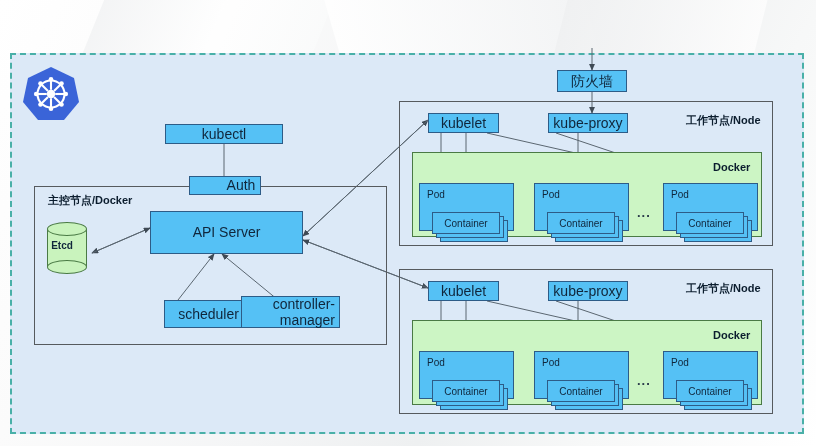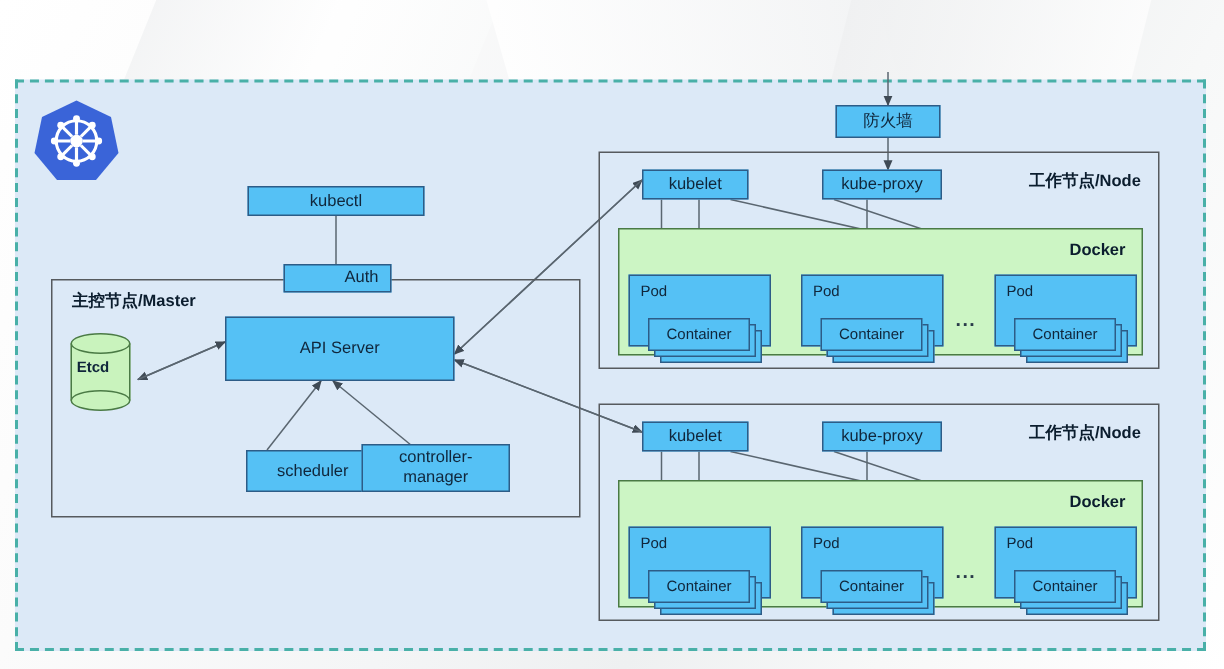--- a/index.html
+++ b/index.html
@@ -58,22 +58,22 @@
   
   .box {
     position: absolute;
     box-sizing: border-box;
     background: #55c1f5;
     border: 1px solid #2d5c87;
     color: #10263b;
     display: flex;
     align-items: center;
     justify-content: center;
-    text-align: center;
-    font-size: 11px;
+    text-align: right;
+    font-size: 14px;
     line-height: 1.15;
   }
   .group-box {
     position: absolute;
     box-sizing: border-box;
     background: transparent;
     border: 1px solid #565a5e;
   }
   .docker-box {
     position: absolute;
@@ -283,21 +283,21 @@
       <line x1="578" y1="301" x2="578" y2="351" marker-end="url(#ahs)"></line>
       <line x1="556" y1="301" x2="708" y2="352" marker-end="url(#ahs)"></line>
     </g>
   </svg>
 
   <div class="box" id="firewall" style="left:557px; top:70px; width:70px; height:22px;">防火墙</div>
 
   <div class="box" id="kubectl" style="left:165px; top:124px; width:118px; height:20px;">kubectl</div>
 
   <div class="group-box" id="master-group" style="left:34px; top:186px; width:353px; height:159px;"></div>
-  <div class="section-title" id="master-title" style="left:48px; top:193px;">主控节点/Master</div>
+  <div class="section-title" id="master-title" style="left:48px; top:193px;">主控节点/Docker</div>
 
   <div class="box" id="auth" style="left:189px; top:176px; width:72px; height:19px;padding-left:32px;">Auth</div>
 
   <div class="box" id="api-server" style="left:150px; top:211px; width:153px; height:43px;">API Server</div>
 
   <div id="etcd">
     <div class="cyl-body"></div>
     <div class="cyl-bottom"></div>
     <div class="cyl-top"></div>
     <div class="cyl-label">Etcd</div>

